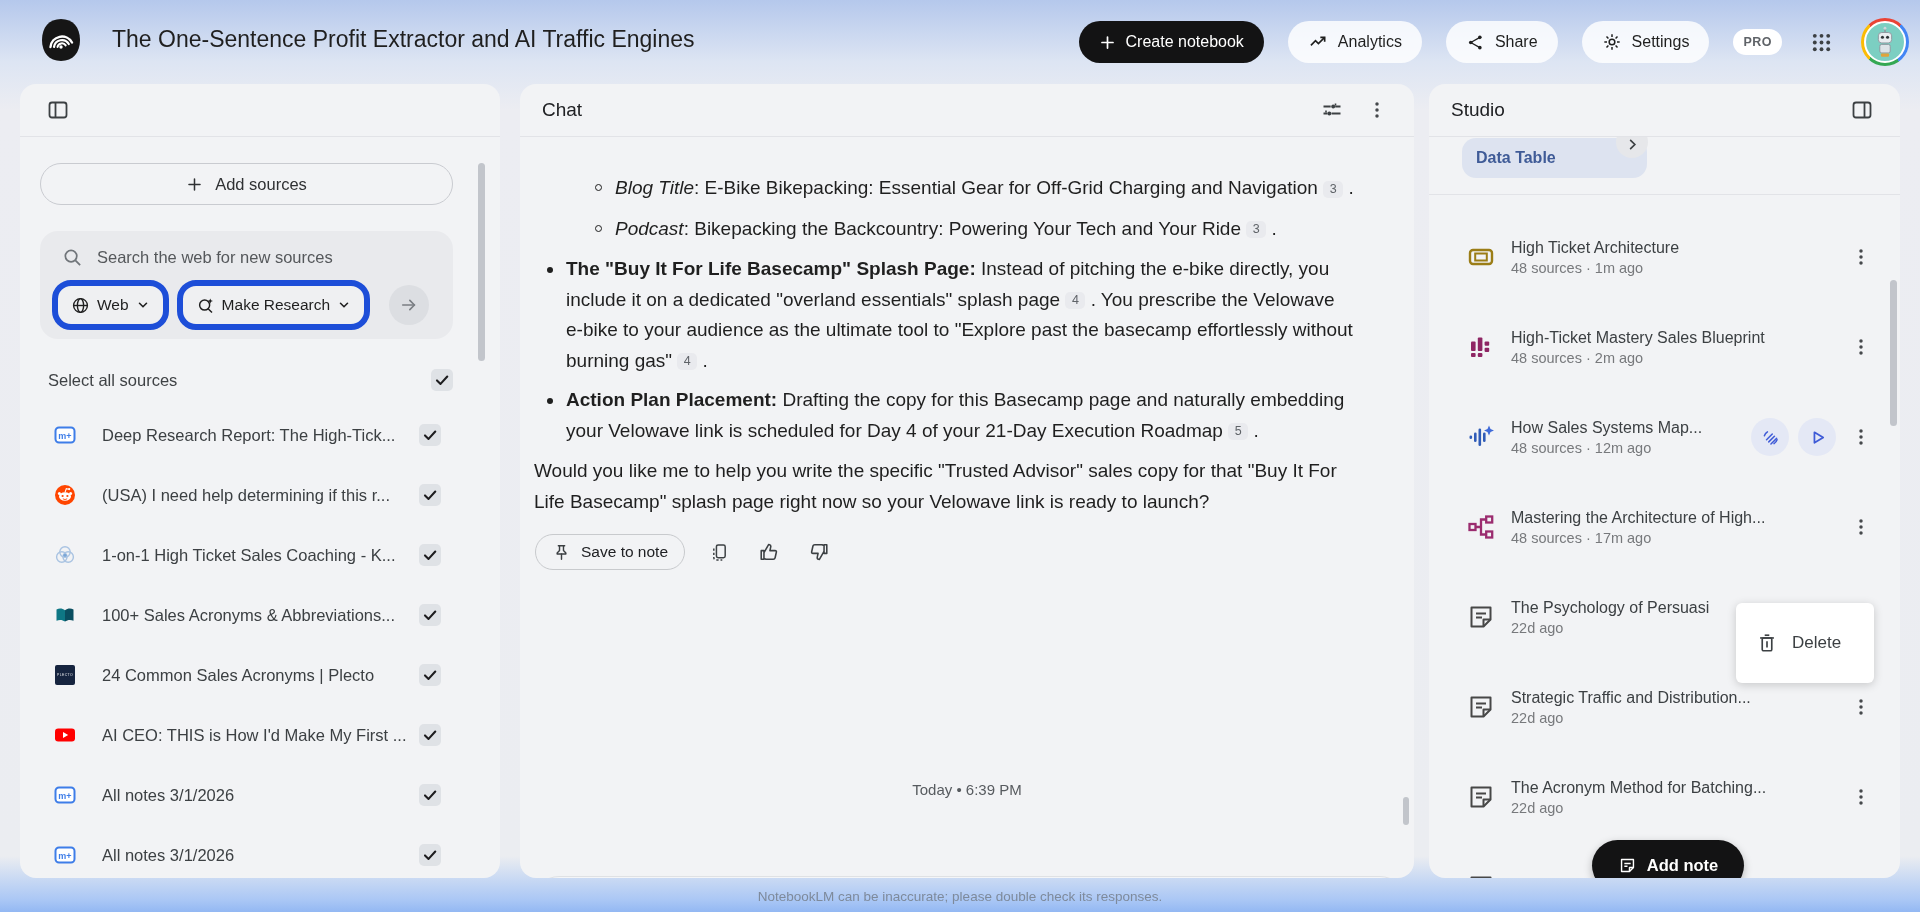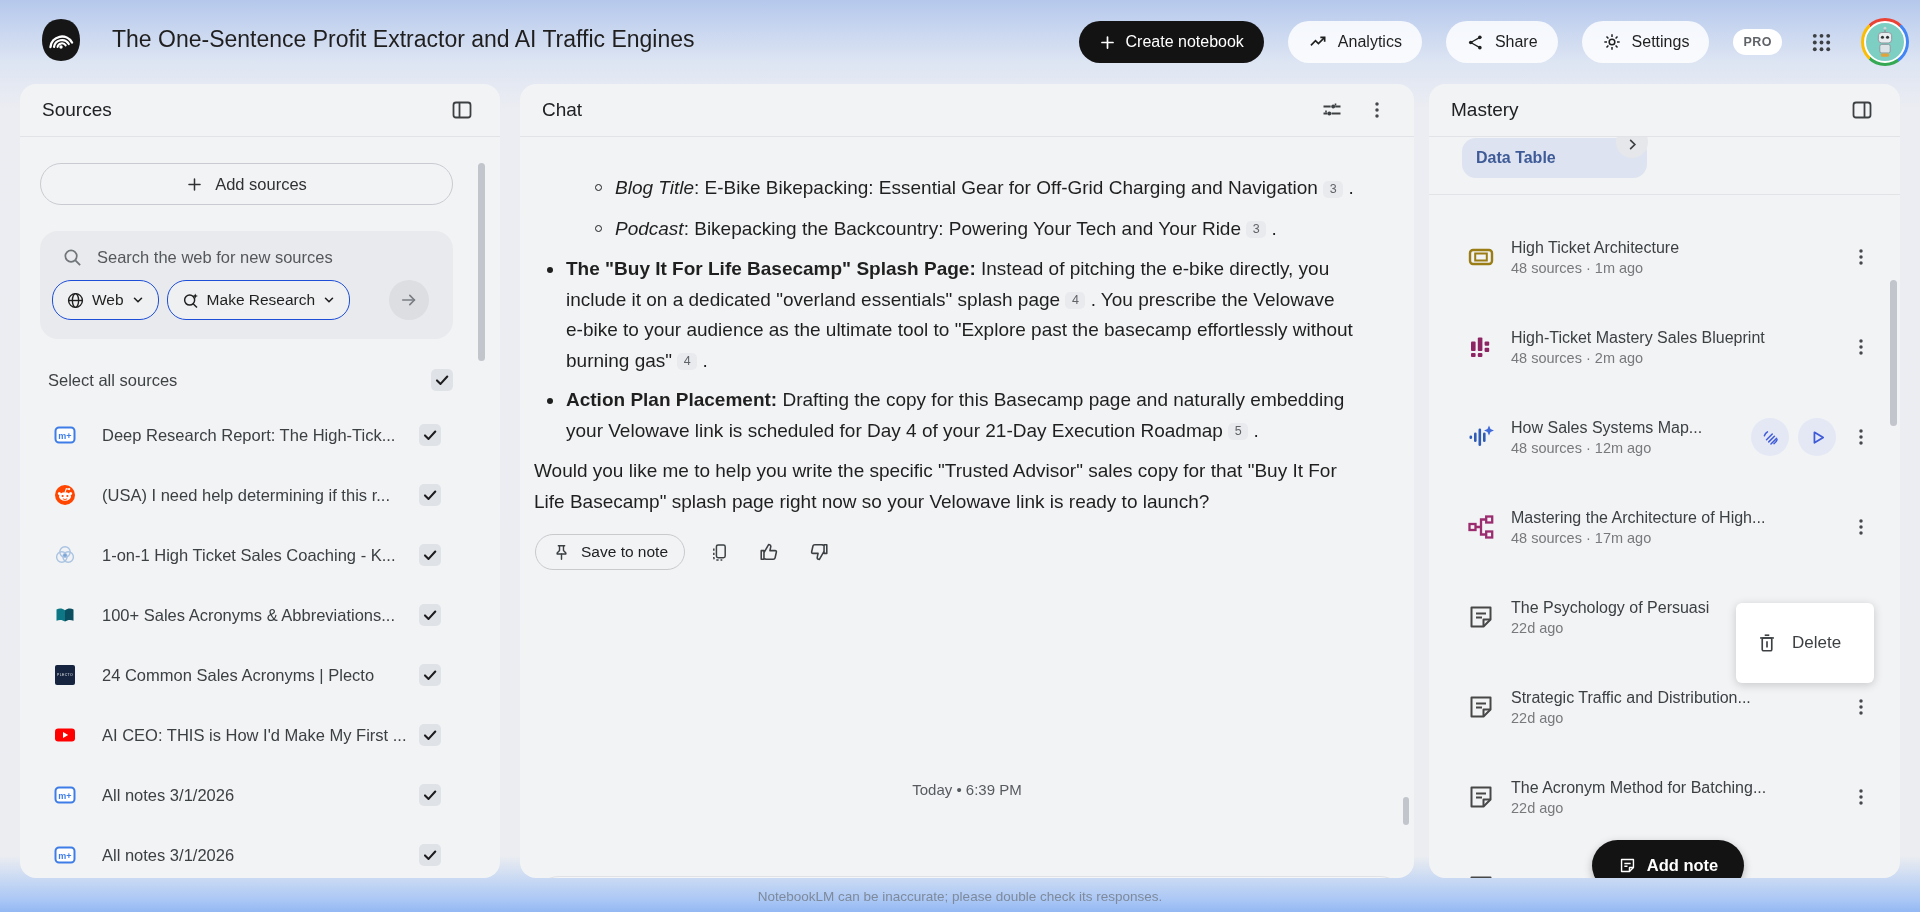--- a/index.html
+++ b/index.html
@@ -30,21 +30,21 @@
   
   #sources-panel{left:20px;width:480px;}
   .src-body{padding:26px 0 0 20px;}
   .add-src{width:413px;height:42px;border:1px solid #c9cbd0;border-radius:21px;background:none;
     display:flex;align-items:center;justify-content:center;gap:12px;font-size:16.5px;color:#2f3133;cursor:pointer;}
   .search-card{width:413px;height:108px;margin-top:26px;background:#e9eaed;border-radius:18px;box-sizing:border-box;padding:12px;}
   .search-row{display:flex;align-items:center;gap:12px;padding:4px 0 0 10px;}
   .search-row input{flex:1;border:none;background:none;outline:none;font-size:16.5px;color:#3c4043;font-family:inherit;}
   .search-row input::placeholder{color:#55585b;opacity:1;}
   .filter-row{display:flex;align-items:center;margin-top:12px;}
-  .chip-pill{display:flex;align-items:center;gap:7px;height:38px;padding:0 13px;border:1px solid #1d4ed8;
+  .chip-pill{display:flex;align-items:center;gap:7px;height:38px;padding:0 13px;border:6px solid #1d4ed8;
     border-radius:19px;font-size:15.5px;color:#1f1f1f;background:#eff0f2;cursor:pointer;}
   .chip-pill + .chip-pill{margin-left:8px;}
   .send-circle{margin-left:auto;margin-right:12px;width:40px;height:40px;border-radius:50%;background:#dcdee2;
     display:flex;align-items:center;justify-content:center;border:none;cursor:pointer;}
   .selall-row{display:flex;align-items:center;width:405px;margin:30px 0 0 8px;}
   .selall-row .lbl{font-size:16.5px;color:#3f4245;}
   .checkbox{margin-left:auto;width:22px;height:22px;border-radius:5px;background:#dfe2e6;
     display:flex;align-items:center;justify-content:center;cursor:pointer;}
   .src-list{margin-top:14px;width:413px;}
   .src-row{height:60px;display:flex;align-items:center;padding:0 12px 0 14px;box-sizing:border-box;cursor:pointer;}
@@ -186,21 +186,20 @@
               <rect x="14.5" y="22.5" width="11" height="9" rx="2" fill="#dde4e8" stroke="#8d979e"></rect>
               <rect x="15.8" y="32" width="8.4" height="3.4" rx="1" fill="#e0a33c"></rect>
             </svg>
         </div>
       </div>
     </div>
   </div>
 
   <div class="panel" id="sources-panel">
     <div class="p-head">
-      <div class="p-title">Sources</div>
       <button class="icon-btn">
         <svg viewBox="0 0 24 24" width="24" height="24">
             <g fill="none" stroke="#3c4043" stroke-width="1.8">
               <rect x="3.5" y="4.5" width="17" height="15" rx="2.5"></rect>
               <path d="M9.5 4.5 v15"></path>
             </g>
           </svg>
       </button>
     </div>
     <div class="p-body src-body">
@@ -478,21 +477,21 @@
               </g>
             </svg>
         </button>
       </div>
       <div class="scroll-thumb" style="right:5px;top:660px;width:6px;height:28px;"></div>
     </div>
   </div>
 
   <div class="panel" id="studio-panel">
     <div class="p-head">
-      <div class="p-title">Mastery</div>
+      <div class="p-title">Studio</div>
       <button class="icon-btn">
         <svg viewBox="0 0 24 24" width="24" height="24">
             <g fill="none" stroke="#3c4043" stroke-width="1.8">
               <rect x="3.5" y="4.5" width="17" height="15" rx="2.5"></rect>
               <path d="M14.5 4.5 v15"></path>
             </g>
           </svg>
       </button>
     </div>
     <div class="p-body">

